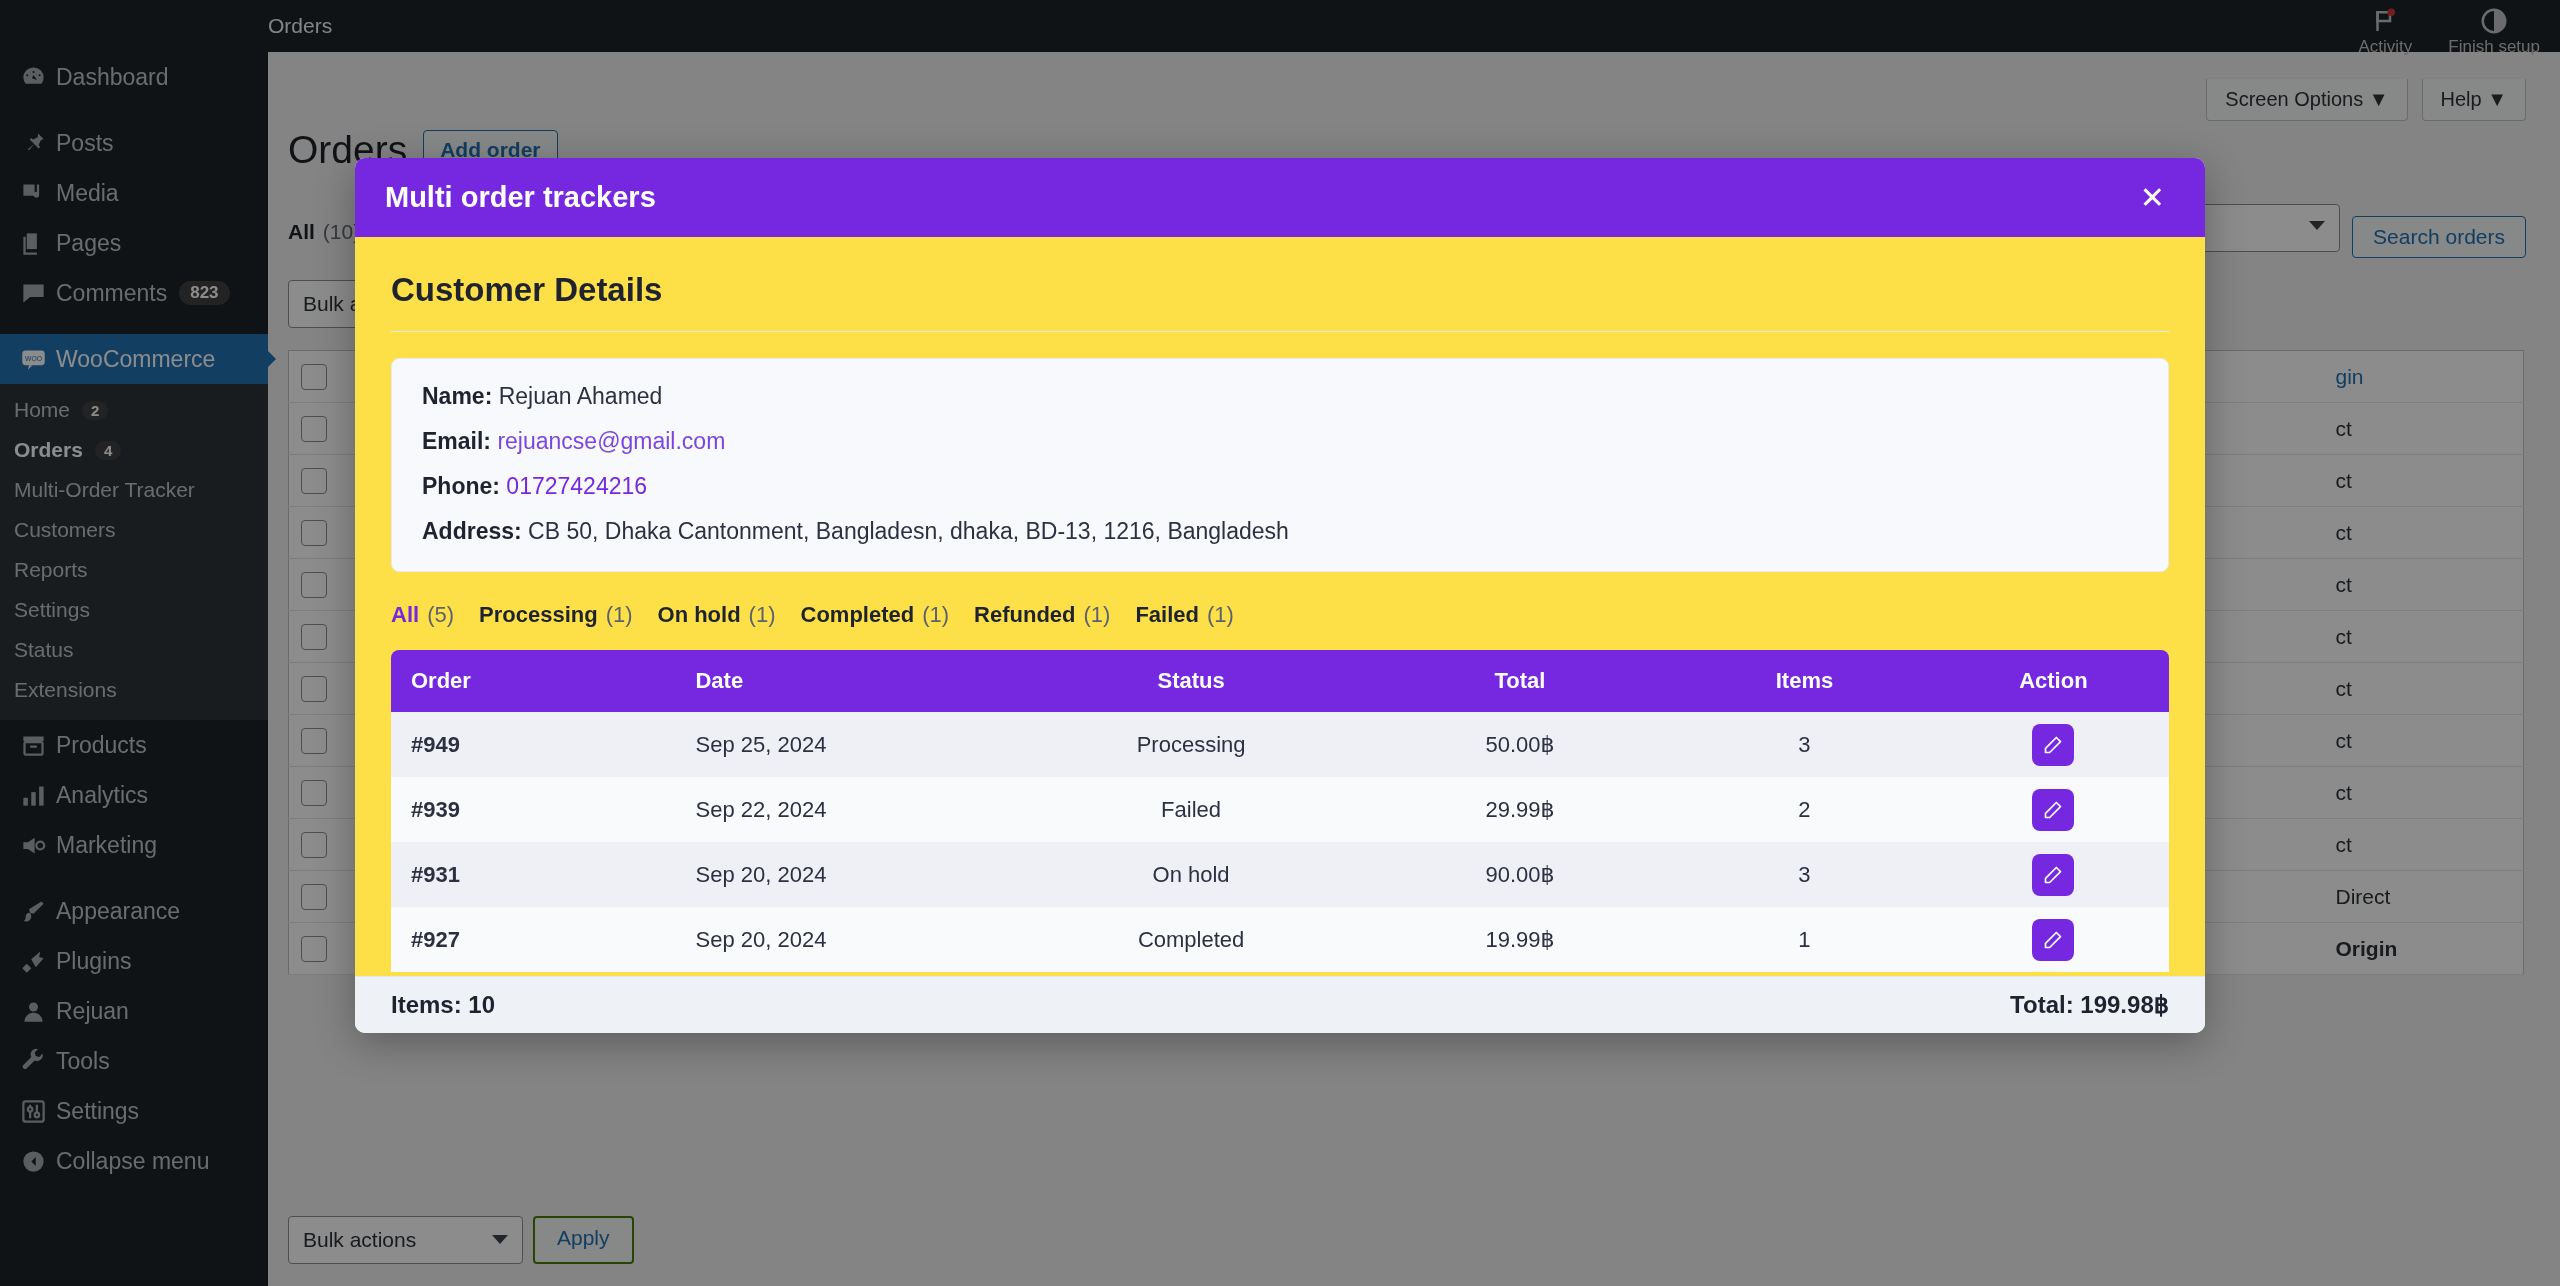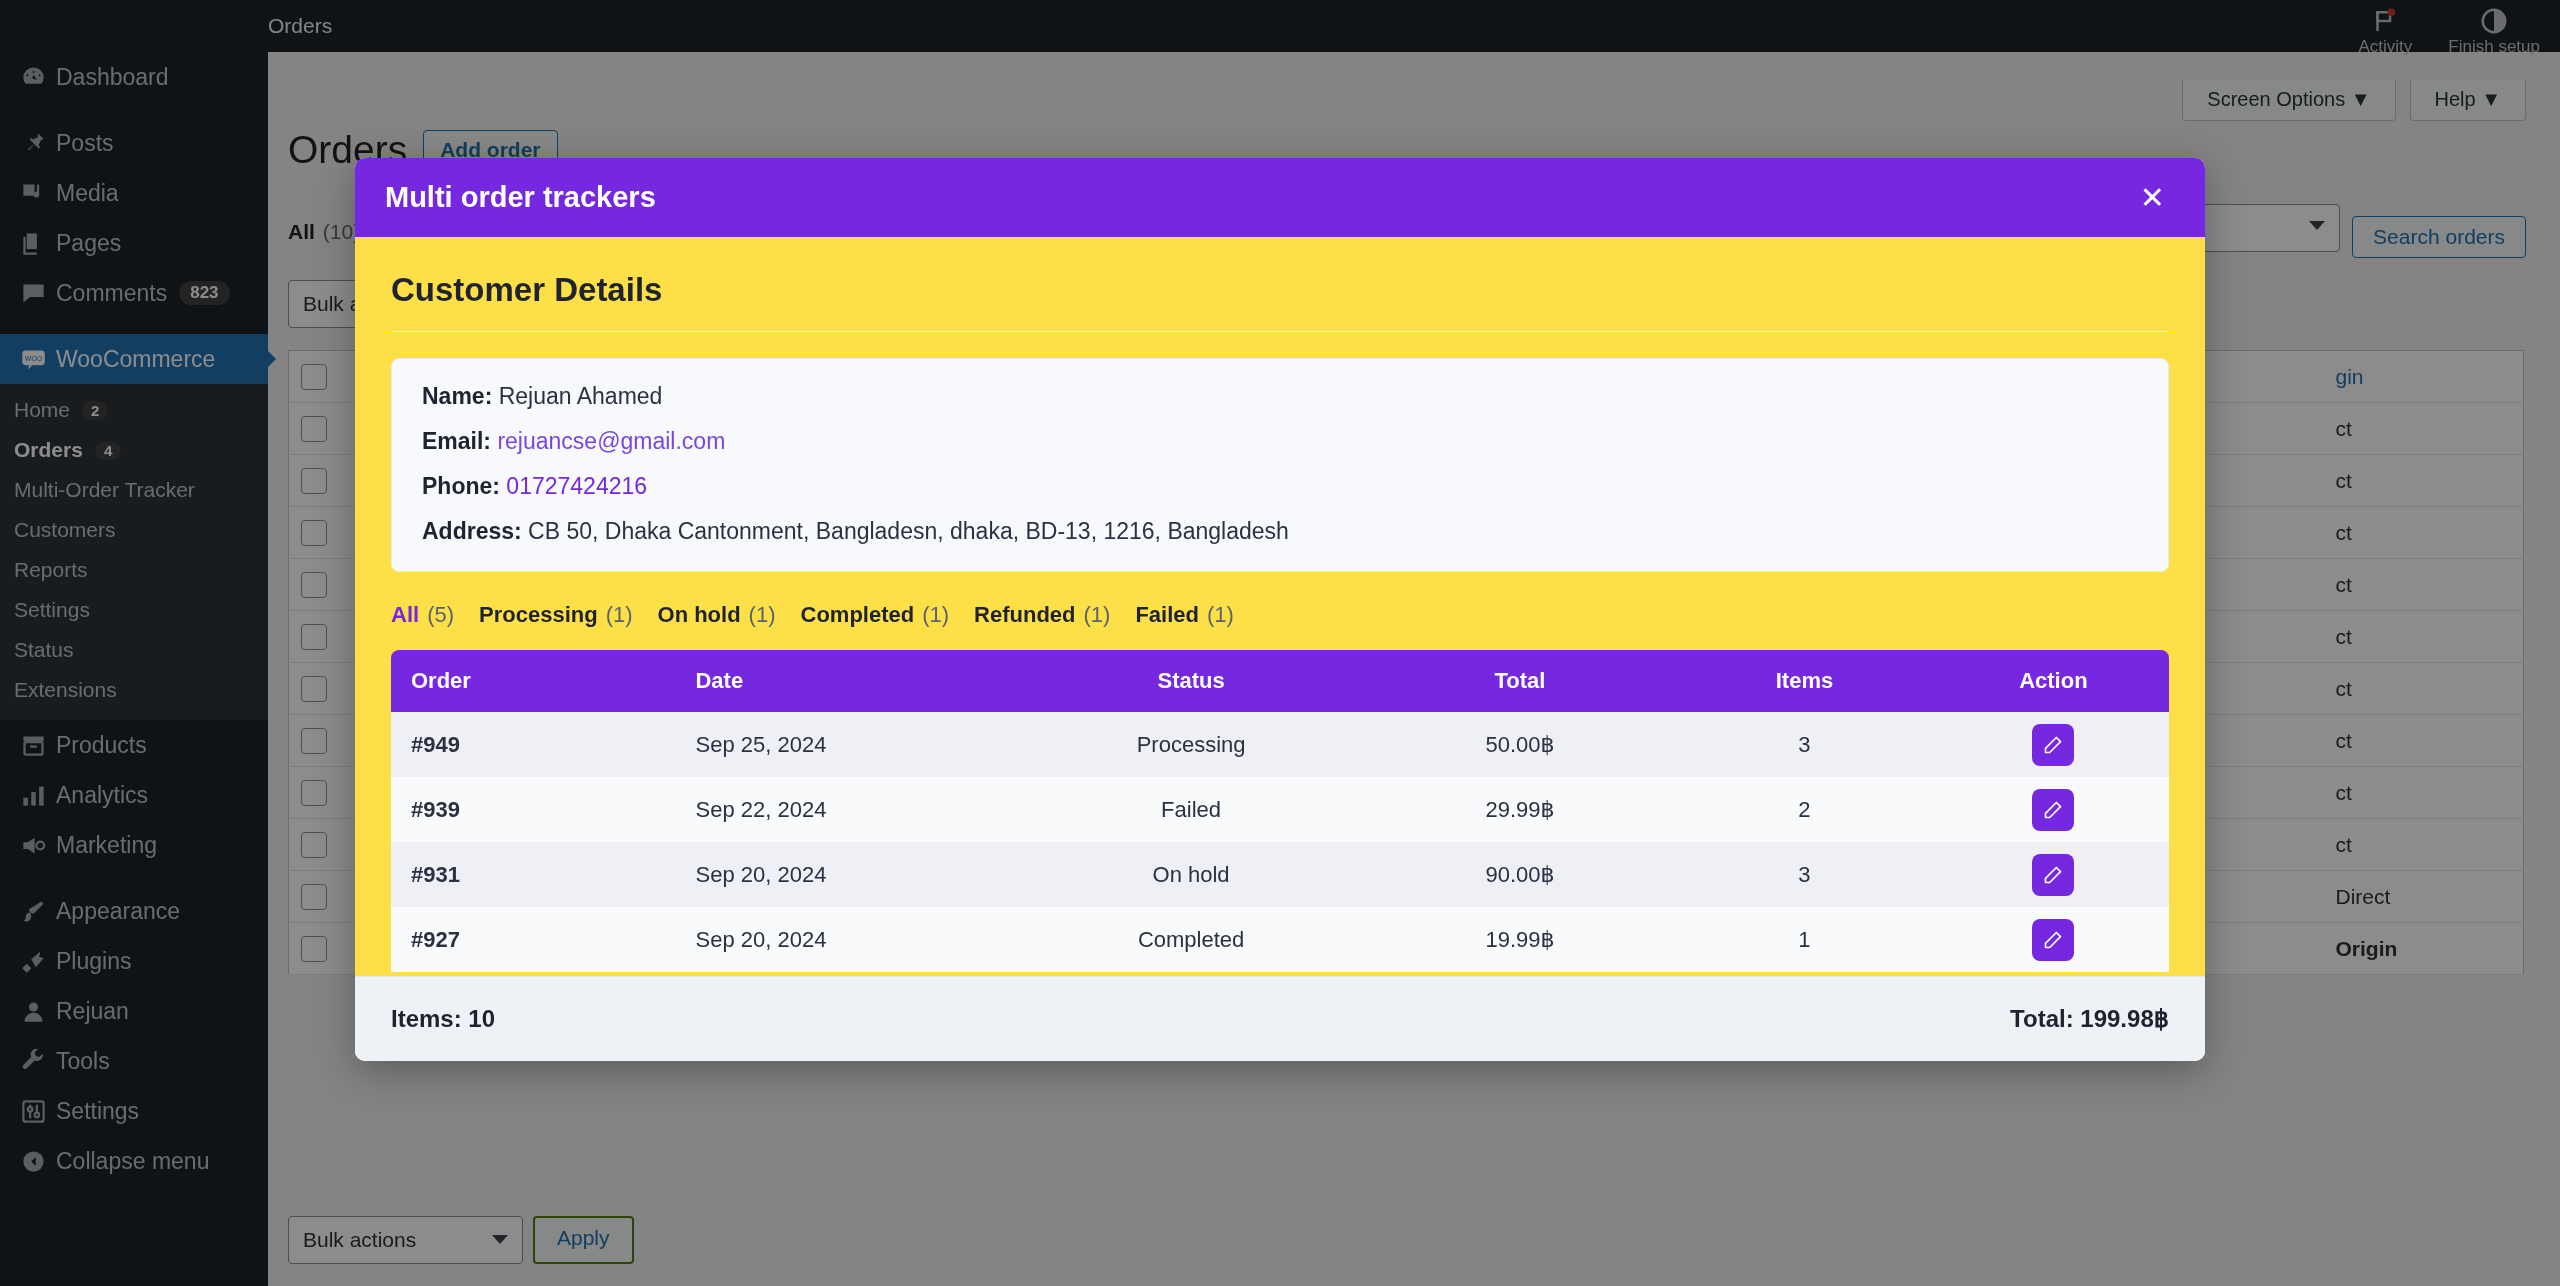--- a/index.html
+++ b/index.html
@@ -75,21 +75,21 @@
   
   .wpcontent {
     position: absolute; left: 268px; top: 52px;
     width: 2292px; height: 1234px; background: #f0f0f1; z-index: 1;
   }
   .screen-meta-links {
     position: absolute; right: 34px; top: 27px; display: flex; gap: 14px;
   }
   .meta-btn {
     background: #f6f7f7; border: 1px solid #c3c4c7; border-top: none;
-    border-radius: 0 0 4px 4px; padding: 9px 24px; font-size: 20px;
+    border-radius: 0 0 4px 4px; padding: 9px 18px; font-size: 20px;
     color: #2c3338;
   }
   .wrap-head {
     position: absolute; left: 0; top: 76px;
     display: flex; align-items: center; gap: 16px; padding-left: 20px;
   }
   .page-title { font-size: 39px; font-weight: 400; color: #1d2327; }
   .page-title-action {
     border: 1px solid #2271b1; border-radius: 4px; color: #2271b1;
     background: #f6f7f7; font-size: 21px; padding: 7px 16px; font-weight: bold;
@@ -239,21 +239,21 @@
   .st-completed { color: #18b34a; }
   .edit-btn {
     width: 42px; height: 42px; border-radius: 8px; background: #7528e0;
     border: none; display: inline-flex; align-items: center;
     justify-content: center; cursor: pointer;
   }
   .edit-btn svg { width: 20px; height: 20px; fill: none; stroke: #fff; stroke-width: 2; }
 
   .modal-footer {
     background: #eef2f7; border-top: 1px solid #e2e6ee;
-    padding: 28px 36px; display: flex; justify-content: space-between;
+    padding: 14px 36px; display: flex; justify-content: space-between;
     align-items: center; font-size: 24px; font-weight: 700; color: #1f2330;
   }
 </style>
 </head>
 <body>
 
 <div id="page-root">
 
   <div class="wp-adminbar">
     <div class="adminbar-site">Orders</div>

